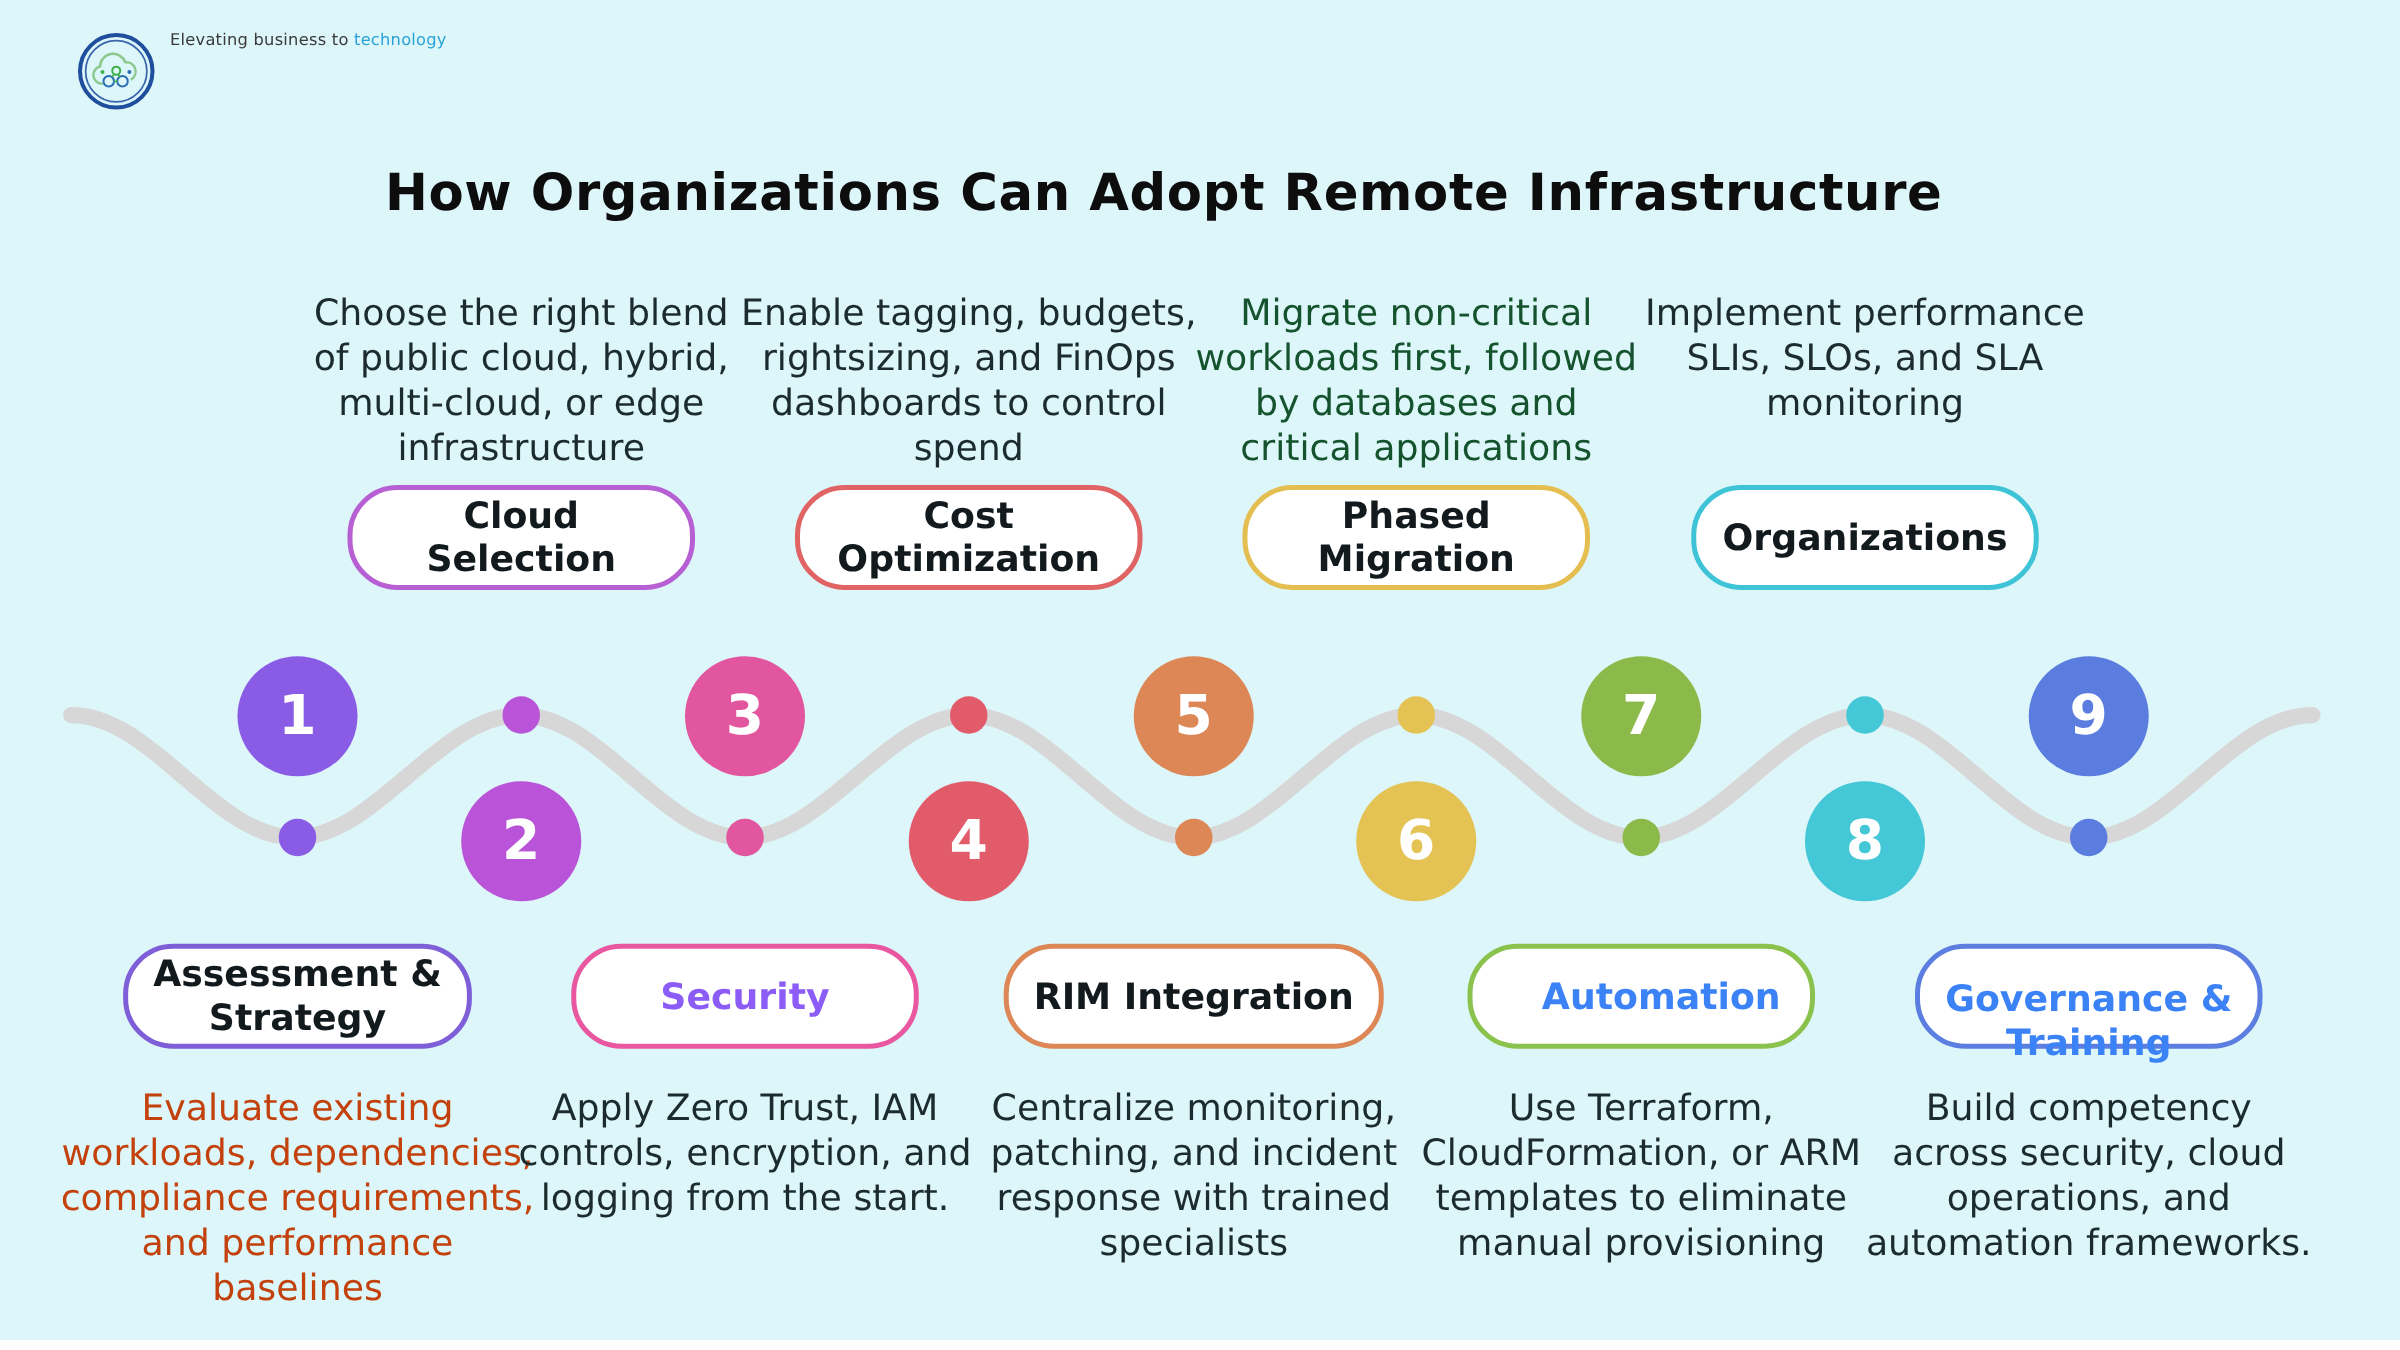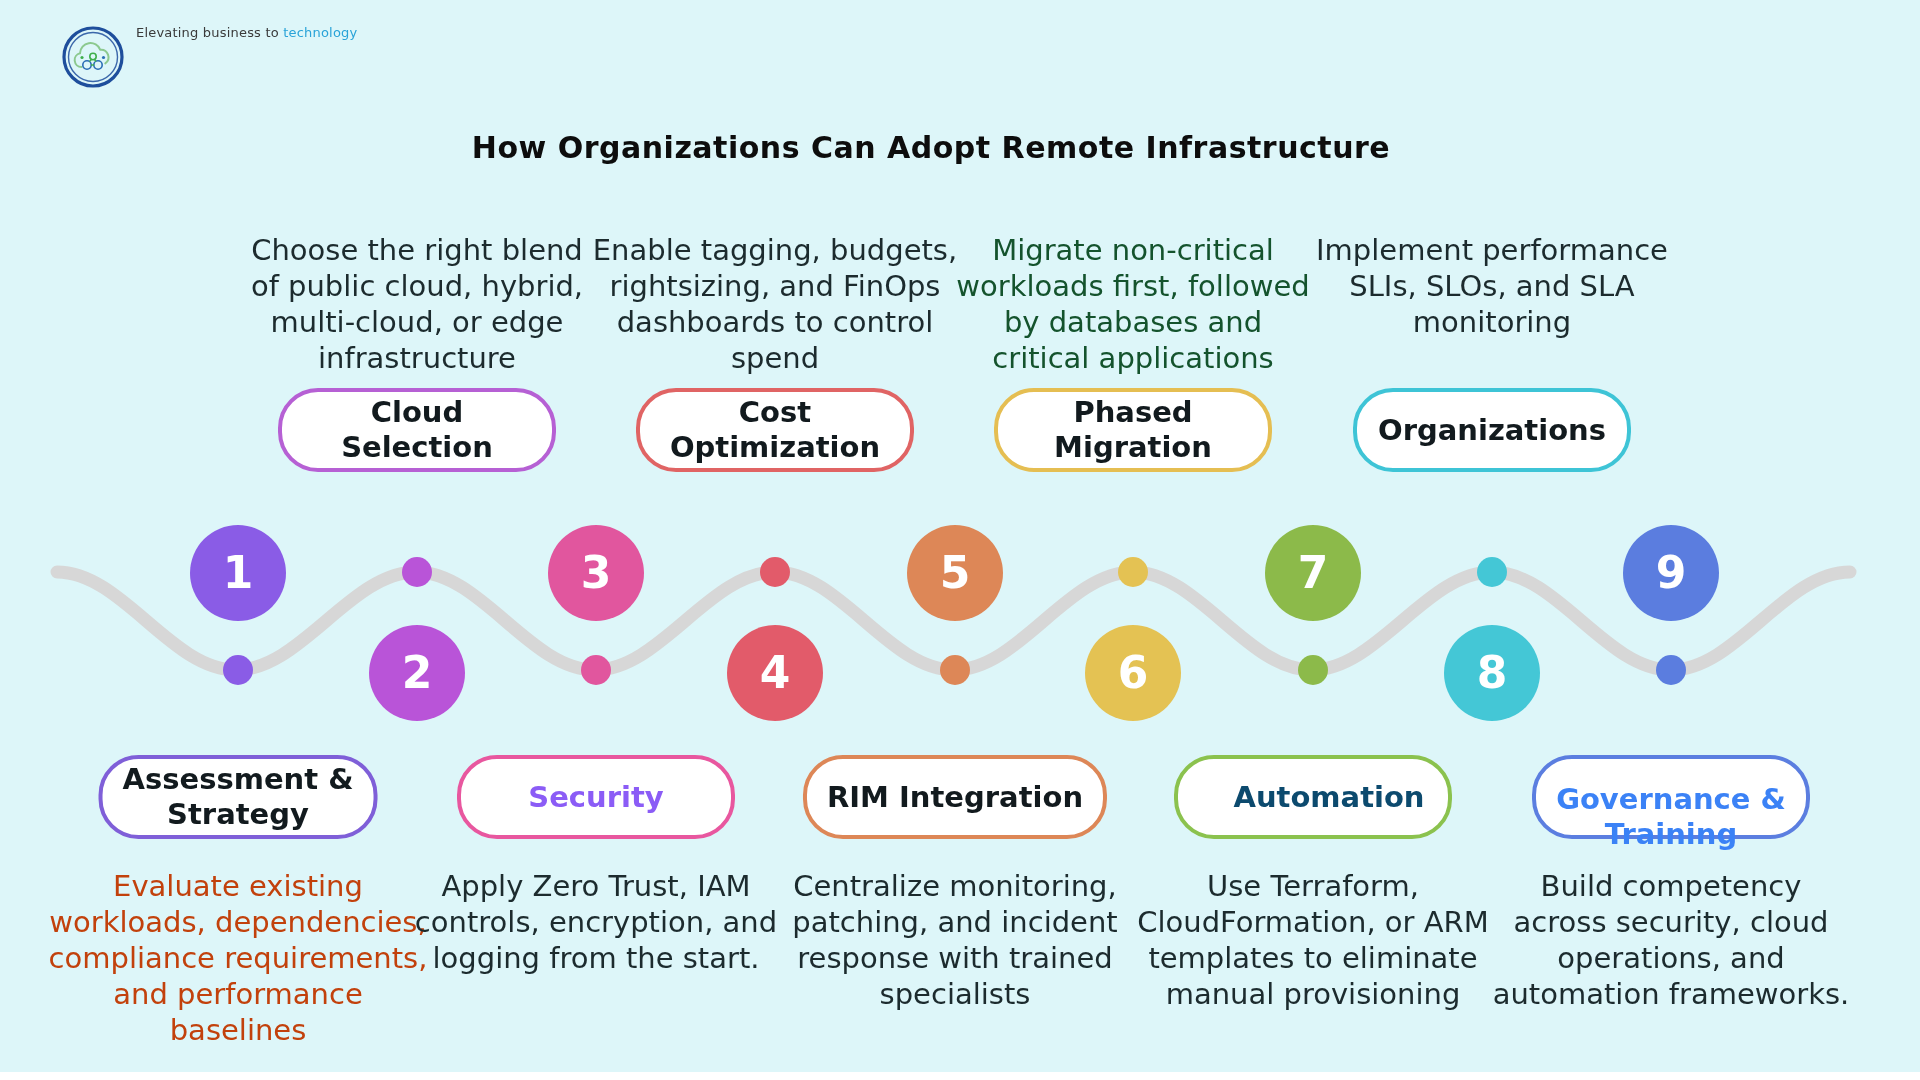--- a/index.html
+++ b/index.html
@@ -11,21 +11,21 @@
   
   .logo{position:absolute;left:60px;top:24px;display:flex;align-items:flex-start;gap:10px;}
   .logo-text{display:flex;flex-direction:column;}
   .brand{font-size:38px;line-height:44px;color:#3c3c3c;letter-spacing:-1px;}
   .brand .g{font-weight:bold;color:#1a6bb0;}
   .tagline{font-size:13px;line-height:16px;color:#3a3a3a;margin-top:1px;letter-spacing:.2px;}
   .tagline .accent{color:#29a3d8;}
   .title{position:absolute;top:56px;left:0;width:1862px;text-align:center;
     font-size:40px;font-weight:bold;color:#0d0d0d;letter-spacing:.5px;}
   .subtitle{position:absolute;top:130px;left:0;width:1862px;text-align:center;
-    font-size:30px;font-weight:bold;color:#0d0d0d;letter-spacing:.5px;}
+    font-size:41px;font-weight:bold;color:#0d0d0d;letter-spacing:.5px;}
   
   svg.wave{position:absolute;left:0;top:0;pointer-events:none;}
   .big-circle{position:absolute;width:96px;height:96px;border-radius:50%;
     transform:translate(-50%,-50%);display:flex;align-items:center;justify-content:center;}
   .big-circle span{color:#ffffff;font-weight:bold;font-size:44px;line-height:1;}
   .wave-dot{position:absolute;width:30px;height:30px;border-radius:50%;transform:translate(-50%,-50%);}
   .pill{position:absolute;min-width:278px;height:84px;box-sizing:border-box;
     background:#ffffff;border:4px solid #888;border-radius:40px;
     transform:translateX(-50%);display:flex;align-items:center;justify-content:center;padding:0 20px;}
   .pill span{font-weight:bold;font-size:29px;line-height:35px;color:#121a1e;
@@ -133,21 +133,21 @@
       </div>
       <div class="desc" style="left: 1133px; top: 232px; color: #14532d;">Migrate non-critical
 workloads first, followed
 by databases and
 critical applications</div>
       <div class="wave-dot" style="left: 1313px; top: 670px; background: rgb(140, 186, 74);"></div>
       <div class="big-circle" style="left: 1313px; top: 573px; background: rgb(140, 186, 74);">
         <span>7</span>
       </div>
       <div class="pill" style="left: 1313px; top: 755px; border-color: rgb(139, 194, 78); background: rgb(255, 255, 255);">
-        <span style="color: #0c4a6e; margin-left: 32px;">Automation</span>
+        <span style="color: #3b82f6; margin-left: 32px;">Automation</span>
       </div>
       <div class="desc" style="left: 1313px; top: 868px; color: rgb(28, 43, 46);">Use Terraform,
 CloudFormation, or ARM
 templates to eliminate
 manual provisioning</div>
       <div class="wave-dot" style="left: 1492px; top: 572px; background: rgb(68, 199, 214);"></div>
       <div class="big-circle" style="left: 1492px; top: 673px; background: rgb(68, 199, 214);">
         <span>8</span>
       </div>
       <div class="pill" style="left: 1492px; top: 388px; border-color: rgb(62, 196, 214); background: rgb(255, 255, 255);">

